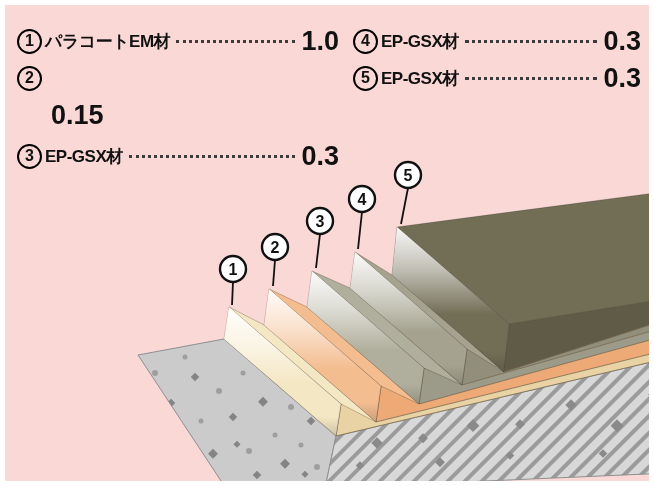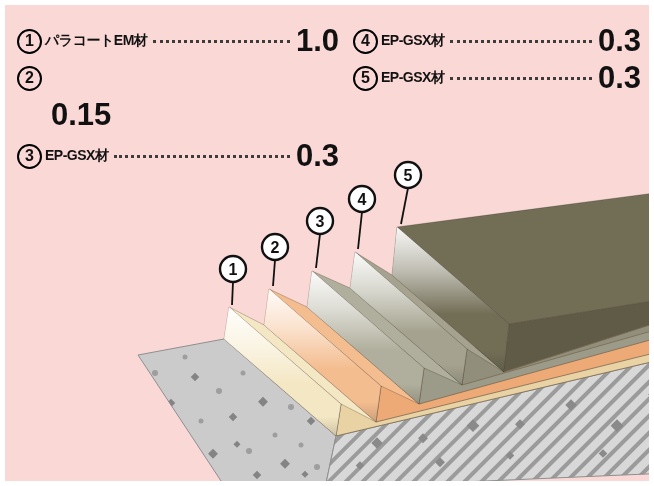--- a/index.html
+++ b/index.html
@@ -23,23 +23,23 @@
     height:32px;margin-bottom:5px;
   }
   .lnum{
     flex:0 0 auto;
     display:inline-flex;align-items:center;justify-content:center;
     width:25px;height:25px;
     border:2.5px solid #000;border-radius:50%;
     font-size:16px;font-weight:bold;line-height:1;
     box-sizing:border-box;margin-right:3px;background:transparent;
   }
-  .llabel{font-size:14px;font-weight:bold;white-space:nowrap;letter-spacing:-0.5px;}
+  .llabel{font-size:17px;font-weight:bold;white-space:nowrap;letter-spacing:-0.5px;}
   .dots{flex:1 1 auto;height:0;border-top:3px dotted #3c3c3c;margin:0 6px;min-width:18px;}
-  .lvalue{font-size:31px;font-weight:800;white-space:nowrap;}
+  .lvalue{font-size:27px;font-weight:800;white-space:nowrap;}
   .lvalue-block{margin:6px 0 8px 34px;height:30px;display:flex;align-items:center;}
   .legend-row.gap-top{margin-top:10px;}
   svg.diagram{position:absolute;left:0;top:0;z-index:1;}
 </style>
 </head>
 <body>
 
 <div class="page">
 
   <div class="legend">

